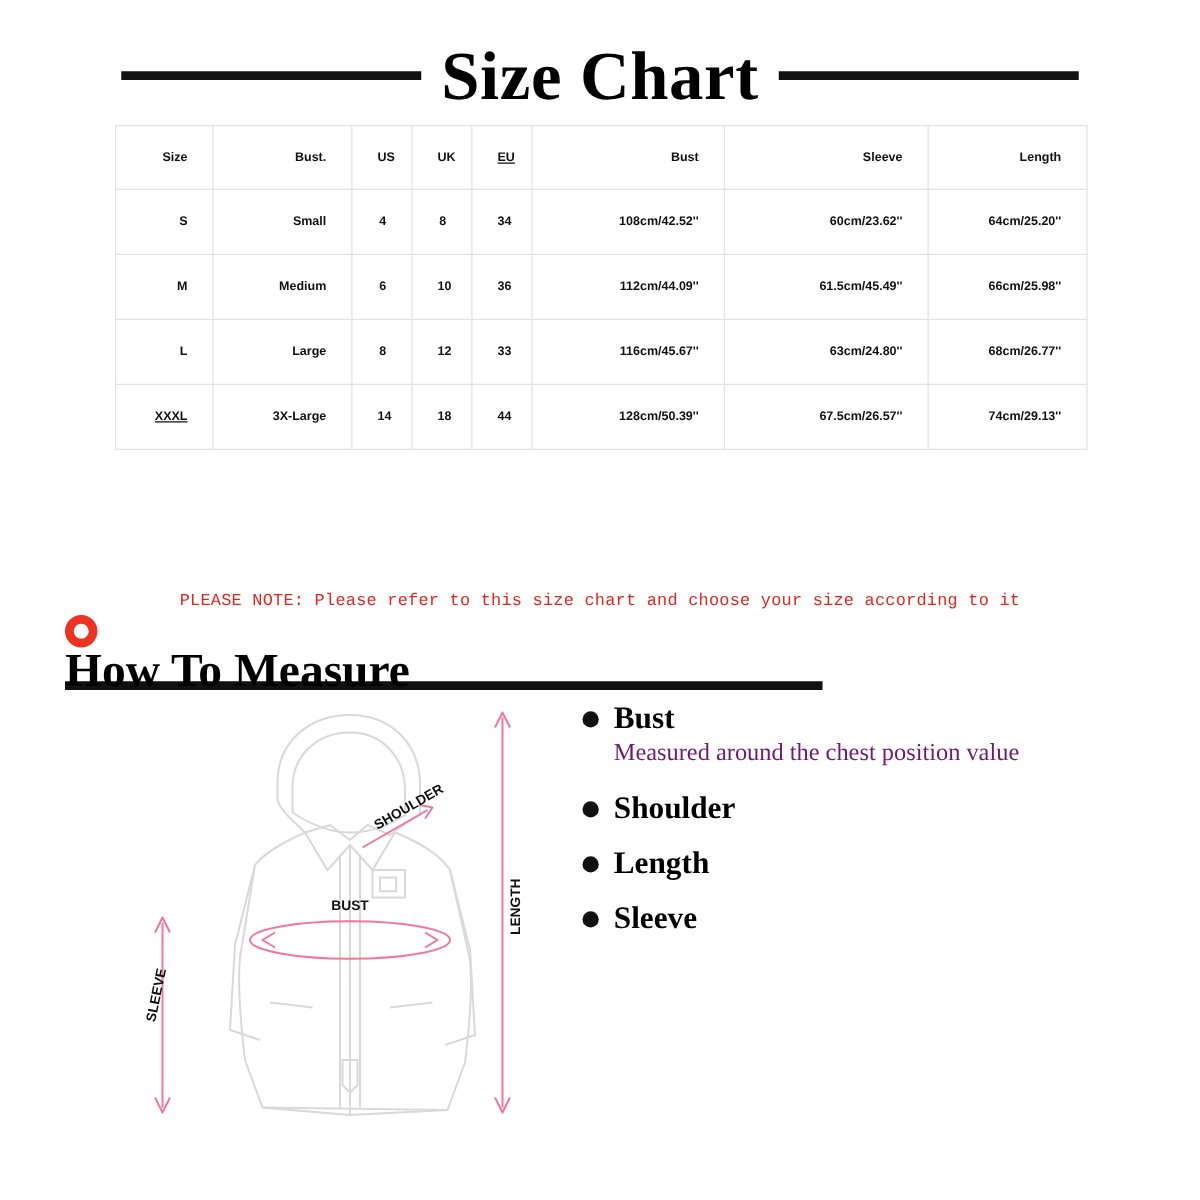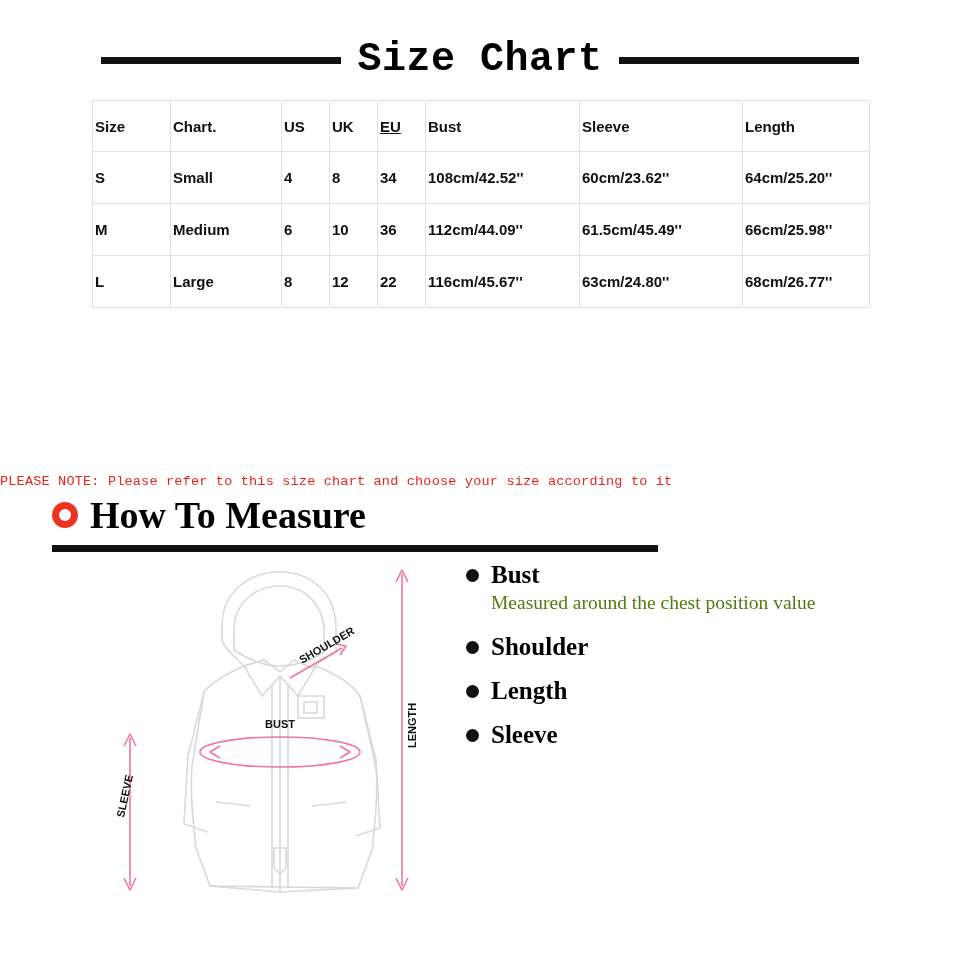--- a/index.html
+++ b/index.html
@@ -27,22 +27,22 @@
     justify-content: center;
   }
   .title-rule {
     height: 7px;
     background: #111;
     width: 240px;
   }
   .title-rule.left { margin-right: 16px; }
   .title-rule.right { margin-left: 16px; }
   .main-title {
-    font-family: Liberation Mono, monospace;
-    font-size: 40px;
+    font-family: Liberation Serif, serif;
+    font-size: 55px;
     font-weight: 700;
     letter-spacing: 0.5px;
     line-height: 1;
     white-space: nowrap;
   }
 
   
   .table-wrap {
     position: absolute;
     left: 92px;
@@ -51,26 +51,26 @@
   }
   table.size-chart {
     border-collapse: collapse;
     width: 100%;
     table-layout: fixed;
   }
   table.size-chart th,
   table.size-chart td {
     border: 1px solid #e2e2e2;
     height: 51px;
-    text-align: left;
+    text-align: right;
     vertical-align: middle;
-    font-size: 15px;
+    font-size: 10px;
     font-weight: bold;
     color: #111;
-    padding: 0 2px;
+    padding: 0 20px;
     overflow: hidden;
     white-space: nowrap;
   }
   table.size-chart th { height: 50px; }
   
   .col-size   { width: 78px; }
   .col-sizen  { width: 111px; }
   .col-us     { width: 48px; }
   .col-uk     { width: 48px; }
   .col-eu     { width: 48px; }
@@ -78,39 +78,40 @@
   .col-sleeve { width: 163px; }
   .col-length { width: 127px; }
 
   .uline { text-decoration: underline; }
 
   
   .note {
     position: absolute;
     left: 0; top: 474px;
     width: 960px;
-    text-align: left;
+    text-align: center;
     color: #e8241c;
     font-family: "Liberation Mono", monospace;
     font-size: 13.5px;
     letter-spacing: 0.2px;
     white-space: nowrap;
   }
 
   
   .htm-block {
     position: absolute;
     left: 52px;
     top: 492px;
     width: 640px;
   }
   .htm-row {
     display: flex;
-    align-items: center;
+    align-items: flex-start;
     height: 46px;
+    flex-direction: column;
   }
   .bullet-ring {
     width: 26px; height: 26px;
     border-radius: 50%;
     border: 7px solid #ee3322;
     box-sizing: border-box;
     margin-right: 12px;
     flex: 0 0 auto;
   }
   .htm-title {
@@ -161,21 +162,21 @@
     font-size: 25px;
     font-weight: 700;
     line-height: 1.05;
   }
   .def-text {
     font-family: "Liberation Serif", serif;
     font-size: 19.5px;
     line-height: 1.32;
     margin-left: 25px;
     margin-top: 2px;
-    color: #4d7c0f;
+    color: #701a75;
     max-width: 420px;
   }
 </style>
 </head>
 <body>
 
 <div class="title-row">
   <div class="title-rule left"></div>
   <div class="main-title">Size Chart</div>
   <div class="title-rule right"></div>
@@ -189,21 +190,21 @@
         <col class="col-us">
         <col class="col-uk">
       <col class="col-eu">
         <col class="col-bust">
         <col class="col-sleeve">
         <col class="col-length">
     </colgroup>
     <thead>
       <tr>
         <th>Size</th>
-        <th>Chart.</th>
+        <th>Bust.</th>
         <th>US</th>
         <th>UK</th>
         <th class="uline">EU</th>
         <th>Bust</th>
         <th>Sleeve</th>
         <th>Length</th>
       </tr>
     </thead>
     <tbody>
       <tr>
@@ -224,24 +225,34 @@
         <td>36</td>
         <td>112cm/44.09''</td>
         <td>61.5cm/45.49''</td>
         <td>66cm/25.98''</td>
       </tr>
       <tr>
         <td>L</td>
         <td>Large</td>
         <td>8</td>
         <td>12</td>
-        <td>22</td>
+        <td>33</td>
         <td>116cm/45.67''</td>
         <td>63cm/24.80''</td>
         <td>68cm/26.77''</td>
+      </tr>
+      <tr>
+        <td class="uline">XXXL</td>
+        <td>3X-Large</td>
+        <td>14</td>
+        <td>18</td>
+        <td>44</td>
+        <td>128cm/50.39''</td>
+        <td>67.5cm/26.57''</td>
+        <td>74cm/29.13''</td>
       </tr>
     </tbody>
   </table>
 </div>
 
 <div class="note">PLEASE NOTE: Please refer to this size chart and choose your size according to it</div>
 
 <div class="htm-block">
   <div class="htm-row">
     <div class="bullet-ring"></div>

